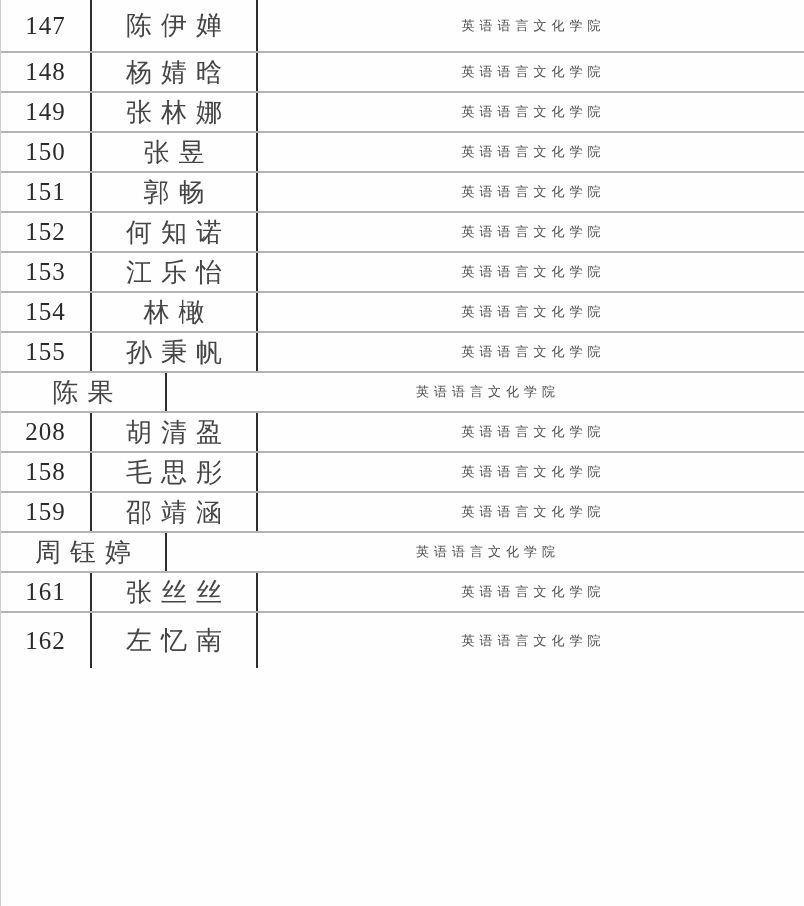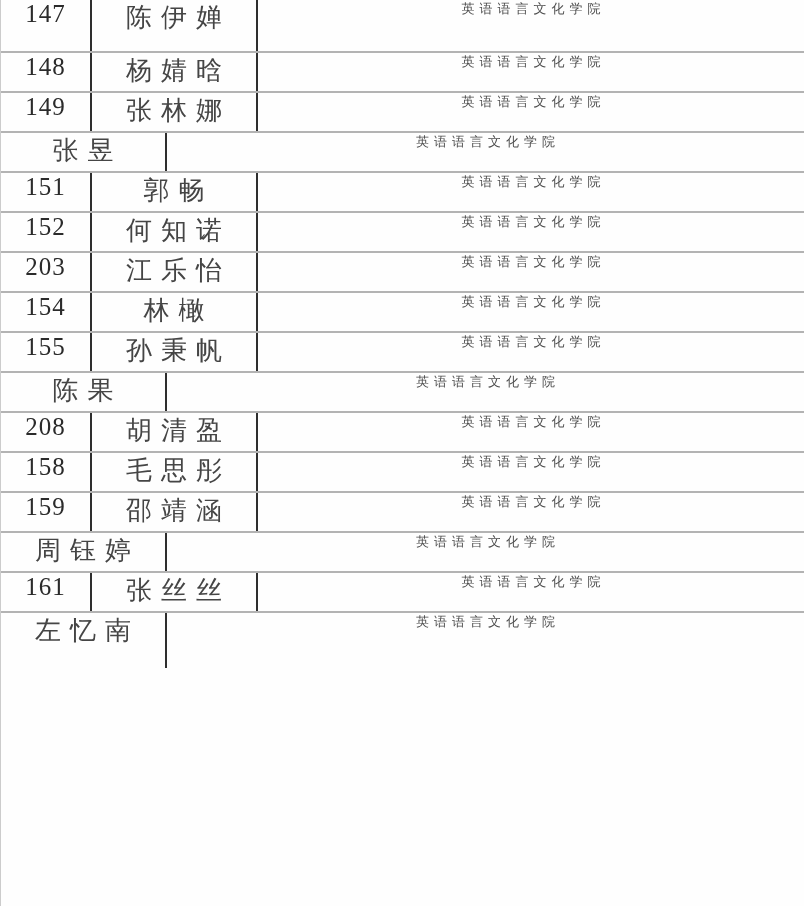--- a/index.html
+++ b/index.html
@@ -31,20 +31,21 @@
     display: flex;
     flex-direction: row;
     height: 40px;
     box-sizing: border-box;
     border-bottom: 2px solid #b3b3b3;
   }
   .row.first { height: 53px; }
   .row.last  { height: 55px; border-bottom: none; }
   .cell {
     display: flex;
+    align-items: center;
     justify-content: center;
     box-sizing: border-box;
     overflow: hidden;
     white-space: nowrap;
   }
   .col-no {
     width: 91px;
     border-right: 2px solid #2e2e2e;
     font-size: 25px;
     color: #2b2b2b;
@@ -105,20 +106,23 @@
     </div>
     <div class="cell col-name">
       <span class="txt">张林娜</span>
     </div>
     <div class="cell col-college">
       <span class="txt">英语语言文化学院</span>
     </div>
   </div>
 
   <div class="row">
+    <div class="cell col-no">
+      <span class="txt">150</span>
+    </div>
     <div class="cell col-name">
       <span class="txt">张昱</span>
     </div>
     <div class="cell col-college">
       <span class="txt">英语语言文化学院</span>
     </div>
   </div>
 
   <div class="row">
     <div class="cell col-no">
@@ -139,21 +143,21 @@
     <div class="cell col-name">
       <span class="txt">何知诺</span>
     </div>
     <div class="cell col-college">
       <span class="txt">英语语言文化学院</span>
     </div>
   </div>
 
   <div class="row">
     <div class="cell col-no">
-      <span class="txt">203</span>
+      <span class="txt">153</span>
     </div>
     <div class="cell col-name">
       <span class="txt">江乐怡</span>
     </div>
     <div class="cell col-college">
       <span class="txt">英语语言文化学院</span>
     </div>
   </div>
 
   <div class="row">
@@ -240,20 +244,23 @@
     </div>
     <div class="cell col-name">
       <span class="txt">张丝丝</span>
     </div>
     <div class="cell col-college">
       <span class="txt">英语语言文化学院</span>
     </div>
   </div>
 
   <div class="row last">
+    <div class="cell col-no">
+      <span class="txt">162</span>
+    </div>
     <div class="cell col-name">
       <span class="txt">左忆南</span>
     </div>
     <div class="cell col-college">
       <span class="txt">英语语言文化学院</span>
     </div>
   </div>
 </div>
 </div>
 

